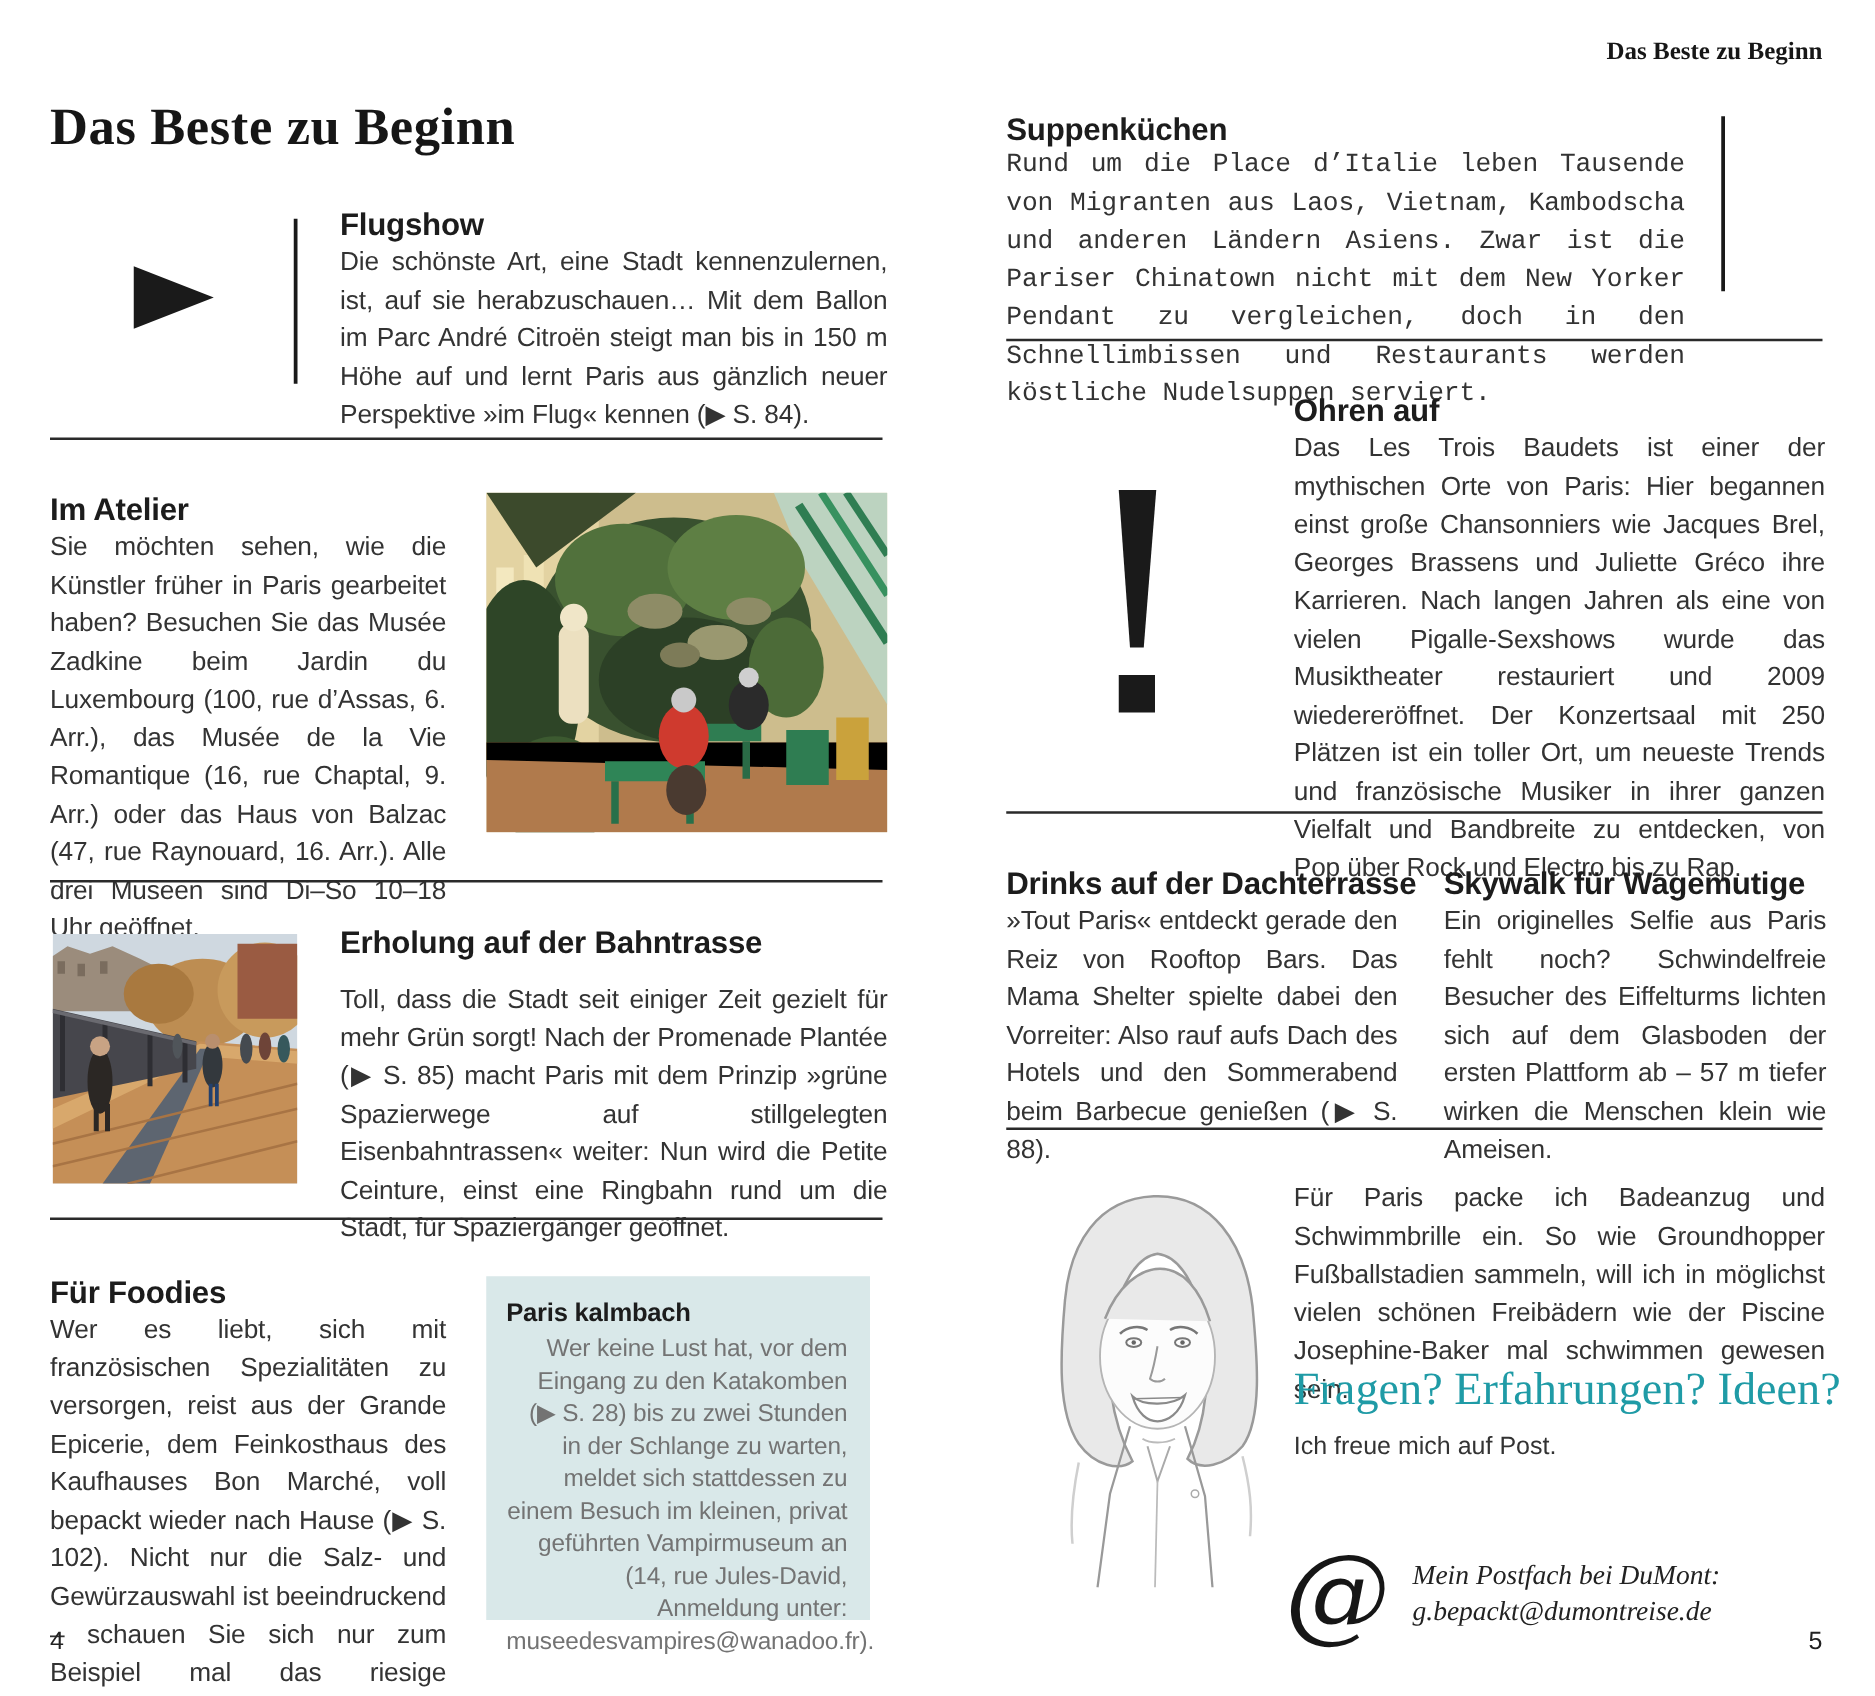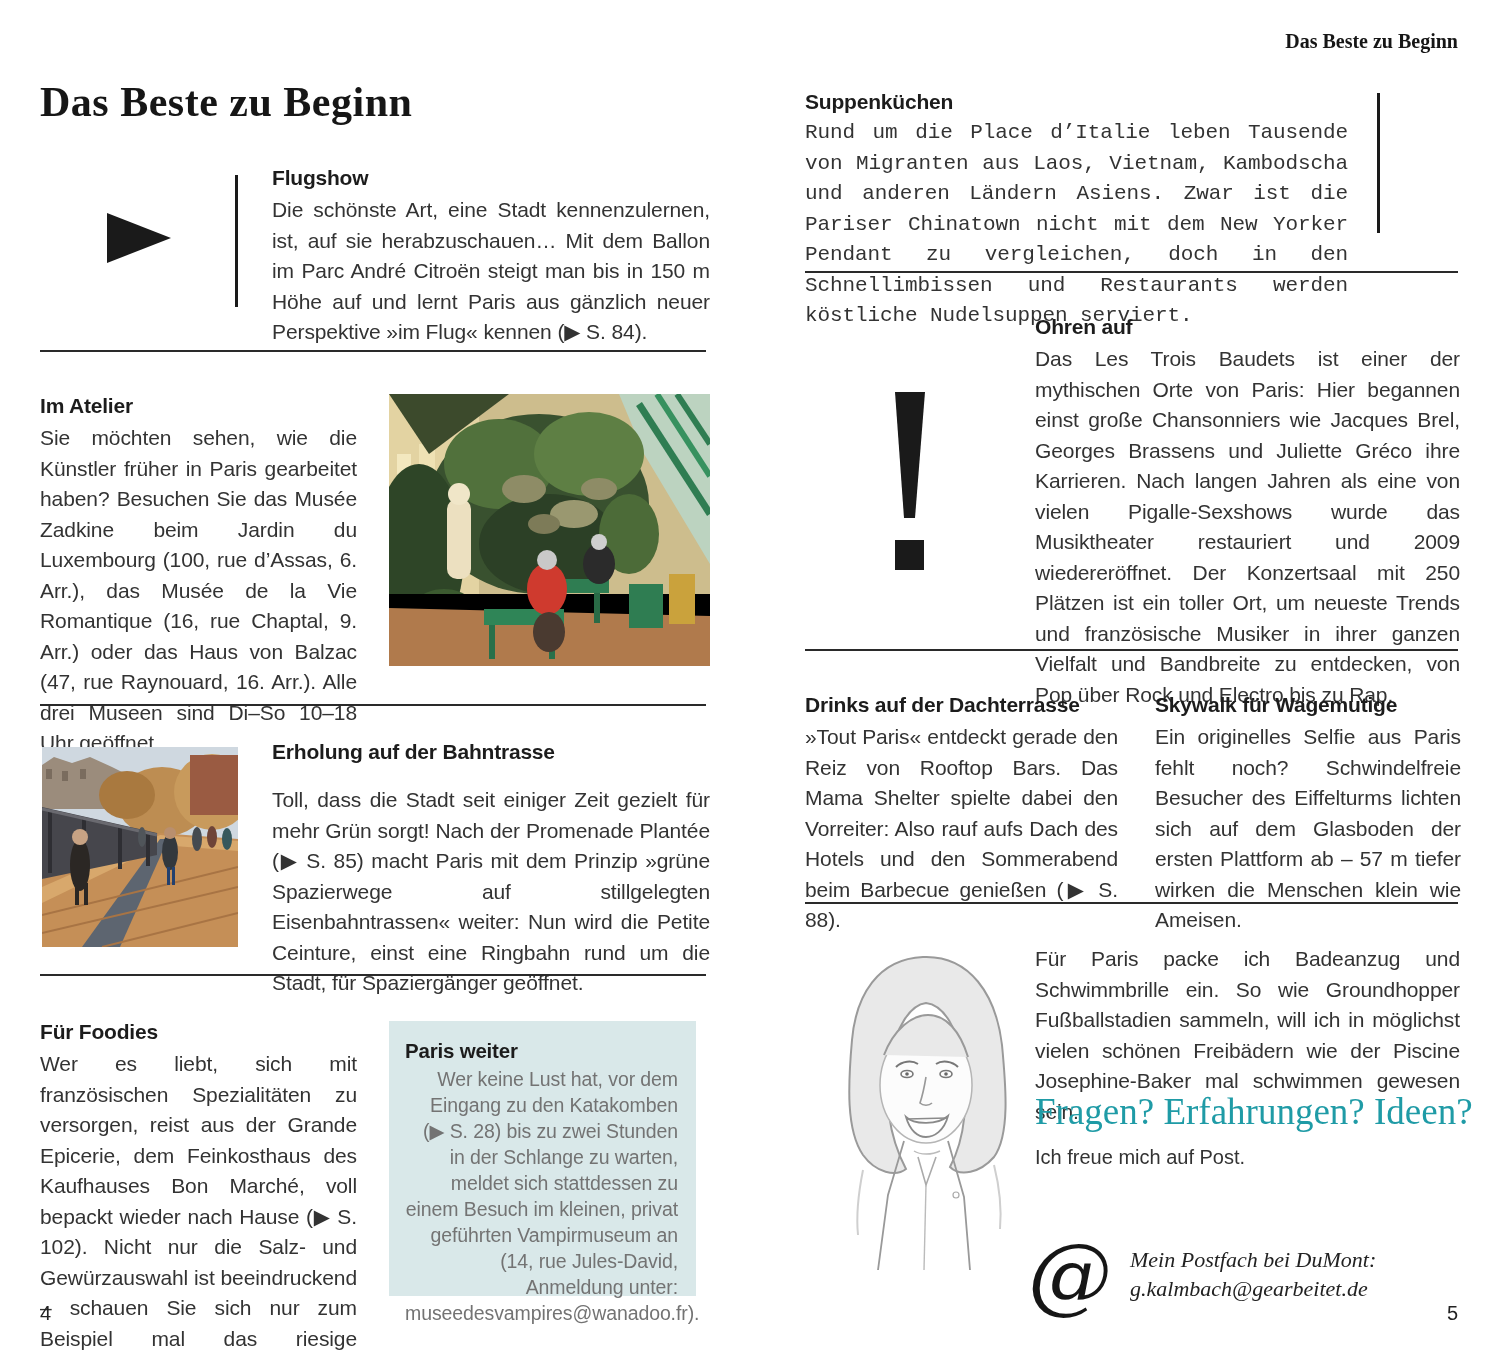--- a/index.html
+++ b/index.html
@@ -9,21 +9,21 @@
     -webkit-font-smoothing:antialiased;
   }
   .abs{position:absolute;}
   .page-title{
     font-family:"Liberation Serif",serif;font-size:42px;font-weight:600;
     color:#161616;letter-spacing:.5px;
   }
   .running-head{
     font-family:"Liberation Serif",serif;font-size:20px;font-weight:700;color:#161616;
   }
-  .sec-head{font-size:21px;font-weight:700;color:#1c1c1c;letter-spacing:-.2px;}
+  .sec-head{font-size:25px;font-weight:700;color:#1c1c1c;letter-spacing:-.2px;}
   .body-txt{
     font-size:21px;line-height:30.5px;color:#333;text-align:justify;
     letter-spacing:-.1px;
   }
   .rule{background:#2a2a2a;height:2px;}
   .vbar{background:#1a1a1a;width:3px;}
   .tri{
     width:0;height:0;border-left:64px solid #1a1a1a;
     border-top:25px solid transparent;border-bottom:25px solid transparent;
   }
@@ -149,21 +149,21 @@
 
 <div class="abs sec-head" style="left:272px;top:740px;">Erholung auf der Bahntrasse</div>
 <div class="abs body-txt" style="left:272px;top:769px;width:438px;margin-top:16px;">Toll, dass die Stadt seit einiger Zeit gezielt für mehr Grün sorgt! Nach der Promenade Plantée (▶ S. 85) macht Paris mit dem Prinzip »grüne Spazierwege auf stillgelegten Eisenbahntrassen« weiter: Nun wird die Petite Ceinture, einst eine Ringbahn rund um die Stadt, für Spaziergänger geöffnet.</div>
 
 <div class="abs rule" style="left:40px;top:974px;width:666px;"></div>
 
 <div class="abs sec-head" style="left:40px;top:1020px;">Für Foodies</div>
 <div class="abs body-txt" style="left:40px;top:1049px;width:317px;">Wer es liebt, sich mit französischen Spezialitäten zu versorgen, reist aus der Grande Epicerie, dem Feinkosthaus des Kaufhauses Bon Marché, voll bepackt wieder nach Hause (▶ S. 102). Nicht nur die Salz- und Gewürzauswahl ist beeindruckend – schauen Sie sich nur zum Beispiel mal das riesige Mineralwassersortiment an!</div>
 
 <div class="abs box" style="left:389px;top:1021px;width:307px;height:275px;">
-  <div class="sec-head" style="font-size:20.5px;">Paris weiter</div>
+  <div class="sec-head" style="font-size:20.5px;">Paris kalmbach</div>
   <div class="box-txt">Wer keine Lust hat, vor dem Eingang zu den Katakomben (▶ S. 28) bis zu zwei Stunden in der Schlange zu warten, meldet sich stattdessen zu einem Besuch im kleinen, privat geführten Vampirmuseum an (14, rue Jules-David, Anmeldung unter: museedesvampires@wanadoo.fr).</div>
 </div>
 
 <div class="abs pagenum" style="left:40px;top:1302px;">4</div>
 
 <div class="abs running-head" style="left:1000px;top:30px;width:458px;text-align:right;">Das Beste zu Beginn</div>
 
 <div class="abs sec-head" style="left:805px;top:90px;">Suppenküchen</div>
 <div class="abs body-txt" style="left:805px;top:118px;width:543px;font-family:Liberation Mono, monospace;">Rund um die Place d’Italie leben Tausende von Migranten aus Laos, Vietnam, Kambodscha und anderen Ländern Asiens. Zwar ist die Pariser Chinatown nicht mit dem New Yorker Pendant zu vergleichen, doch in den Schnellimbissen und Restaurants werden köstliche Nudelsuppen serviert.</div>
 <div class="abs vbar" style="left:1377px;top:93px;height:140px;"></div>
@@ -219,15 +219,15 @@
 
 <div class="abs body-txt" style="left:1035px;top:944px;width:425px;">Für Paris packe ich Badeanzug und Schwimmbrille ein. So wie Groundhopper Fußballstadien sammeln, will ich in möglichst vielen schönen Freibädern wie der Piscine Josephine-Baker mal schwimmen gewesen sein.</div>
 
 <div class="abs teal-head" style="left:1035px;top:1090px;color:#1f9ba6;">Fragen? Erfahrungen? Ideen?</div>
 
 <div class="abs post-line" style="left:1035px;top:1146px;">Ich freue mich auf Post.</div>
 
 <div class="abs at-glyph" style="left:1028px;top:1232px;">@</div>
 
 <div class="abs mail" style="left:1097px;top:1245px;">Mein Postfach bei DuMont:</div>
-<div class="abs mail" style="left:1097px;top:1274px;">g.kalmbach@gearbeitet.de</div>
+<div class="abs mail" style="left:1097px;top:1274px;">g.bepackt@dumontreise.de</div>
 
 <div class="abs pagenum" style="left:1400px;top:1302px;width:58px;text-align:right;">5</div>
 
 </body></html>

